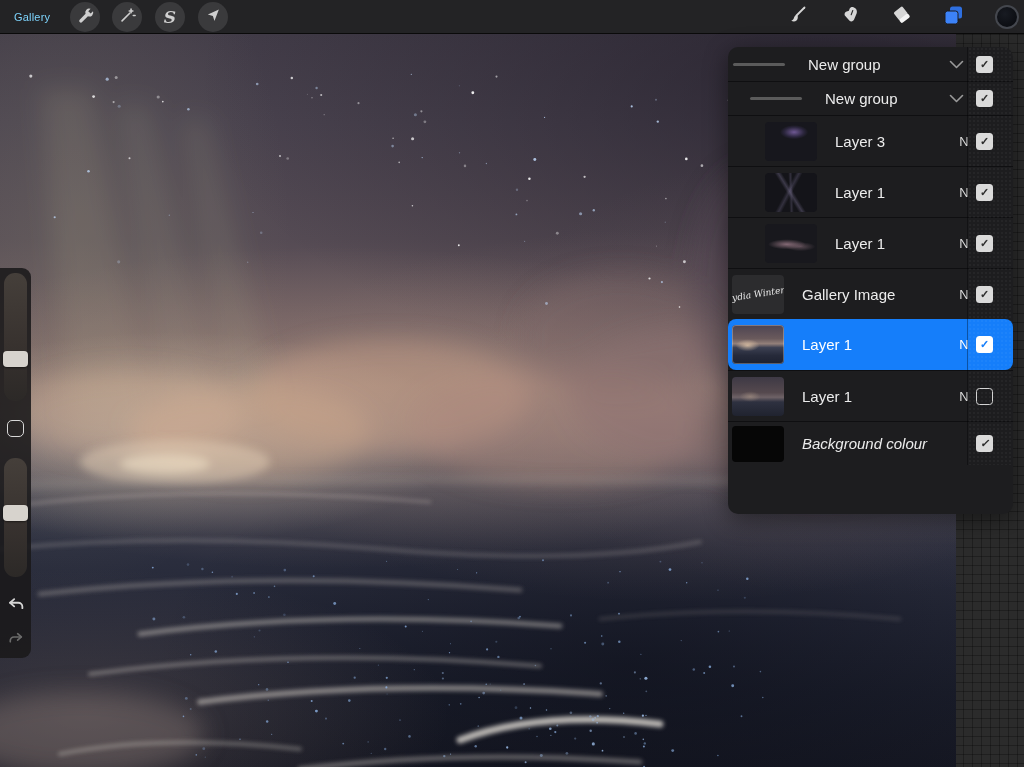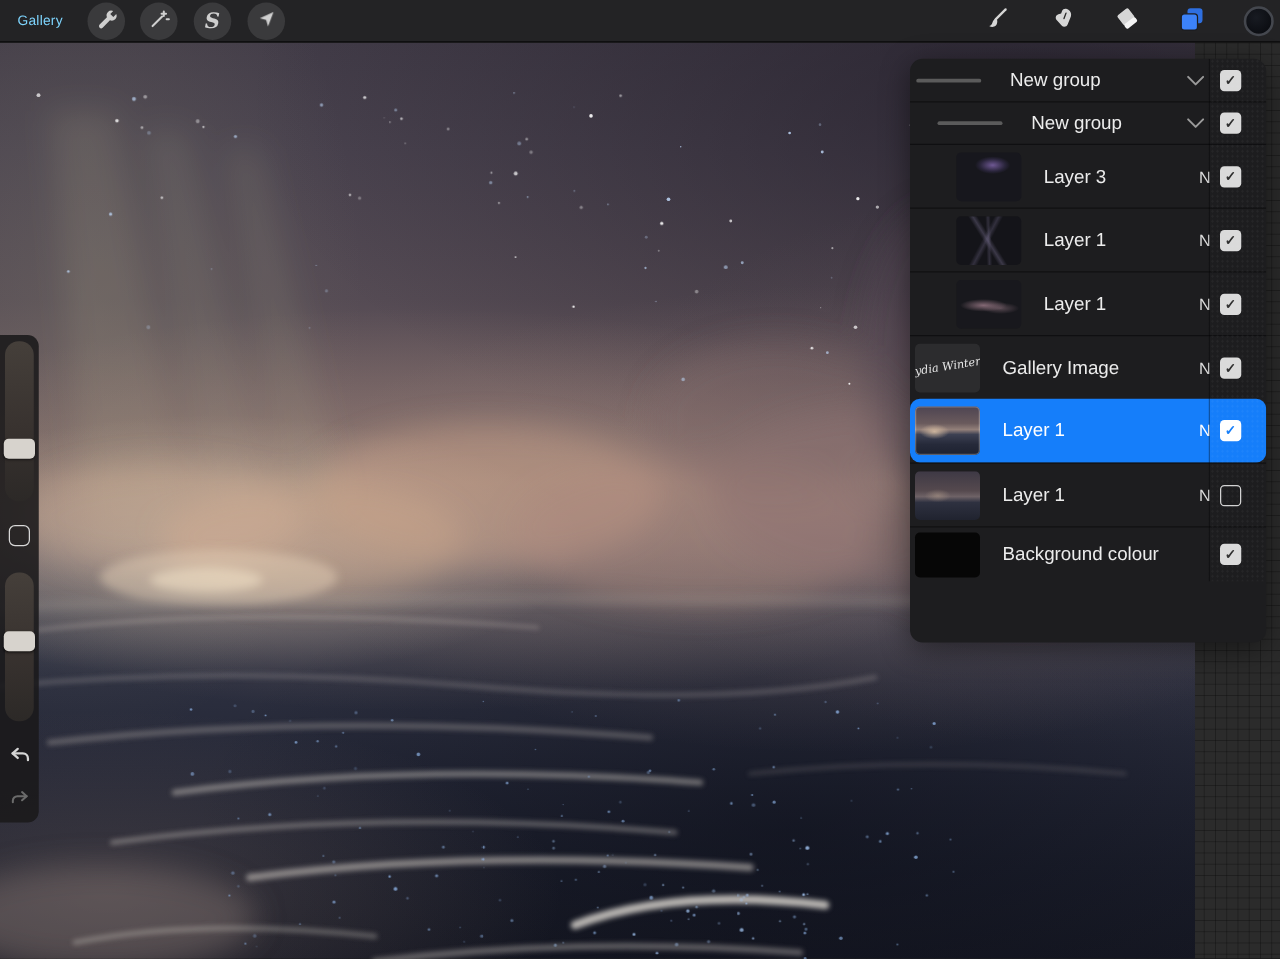--- a/index.html
+++ b/index.html
@@ -48,21 +48,21 @@
   
   #panel{position:absolute;left:728px;top:47px;width:285px;height:467px;background:#1d1d1f;border-radius:10px;box-shadow:0 6px 24px rgba(0,0,0,.45);overflow:hidden;}
   #panel-title{position:relative;height:49px;}
   #panel-title .ttl{position:absolute;left:17px;top:11px;font-size:21px;font-weight:700;color:#f2f2f2;letter-spacing:.2px;}
   #panel-title .plus{position:absolute;right:16px;top:6px;font-size:27px;font-weight:300;color:#cfcfcf;line-height:36px;}
   #layer-rows{position:relative;}
   #layer-rows::after{content:"";position:absolute;right:0;top:0;bottom:0;width:45px;border-left:1px solid rgba(0,0,0,.35);
     background-image:radial-gradient(rgba(255,255,255,.035) 1px,transparent 1px);background-size:4px 4px;pointer-events:none;}
   .lrow{position:relative;display:flex;align-items:center;border-top:1px solid rgba(0,0,0,.45);}
   .lrow:first-child{border-top:none;}
-  .lrow.group{height:34px;} .lrow.layer{height:51px;} .lrow.bg-row{height:44px;}
+  .lrow.group{height:34px;} .lrow.layer{height:51px;} .lrow.bg-row{height:44px;font-style:italic;}
   .lrow .lbl{font-size:15px;color:#ececec;white-space:nowrap;}
   .lrow.group .lbl{margin-left:23px;} .lrow.layer .lbl{margin-left:18px;}
   .dash{width:52px;height:3px;border-radius:2px;background:#5b5b5b;}
   .group.ind0 .dash{margin-left:5px;} .group.ind1 .dash{margin-left:22px;}
   .thumb{width:52px;height:39px;border-radius:4px;flex:0 0 auto;position:relative;overflow:hidden;background:#151519;}
   .layer.ind0 .thumb{margin-left:4px;} .layer.ind1 .thumb{margin-left:37px;}
   .bg-row .thumb{height:36px;}
   .lrow.selected{border-radius:8px;border-top:none;}
   .lrow.selected .lbl,.lrow.selected .nbadge{color:#fff;}
   .nbadge{position:absolute;left:226px;width:20px;text-align:center;font-size:13px;color:#dcdcdc;}

